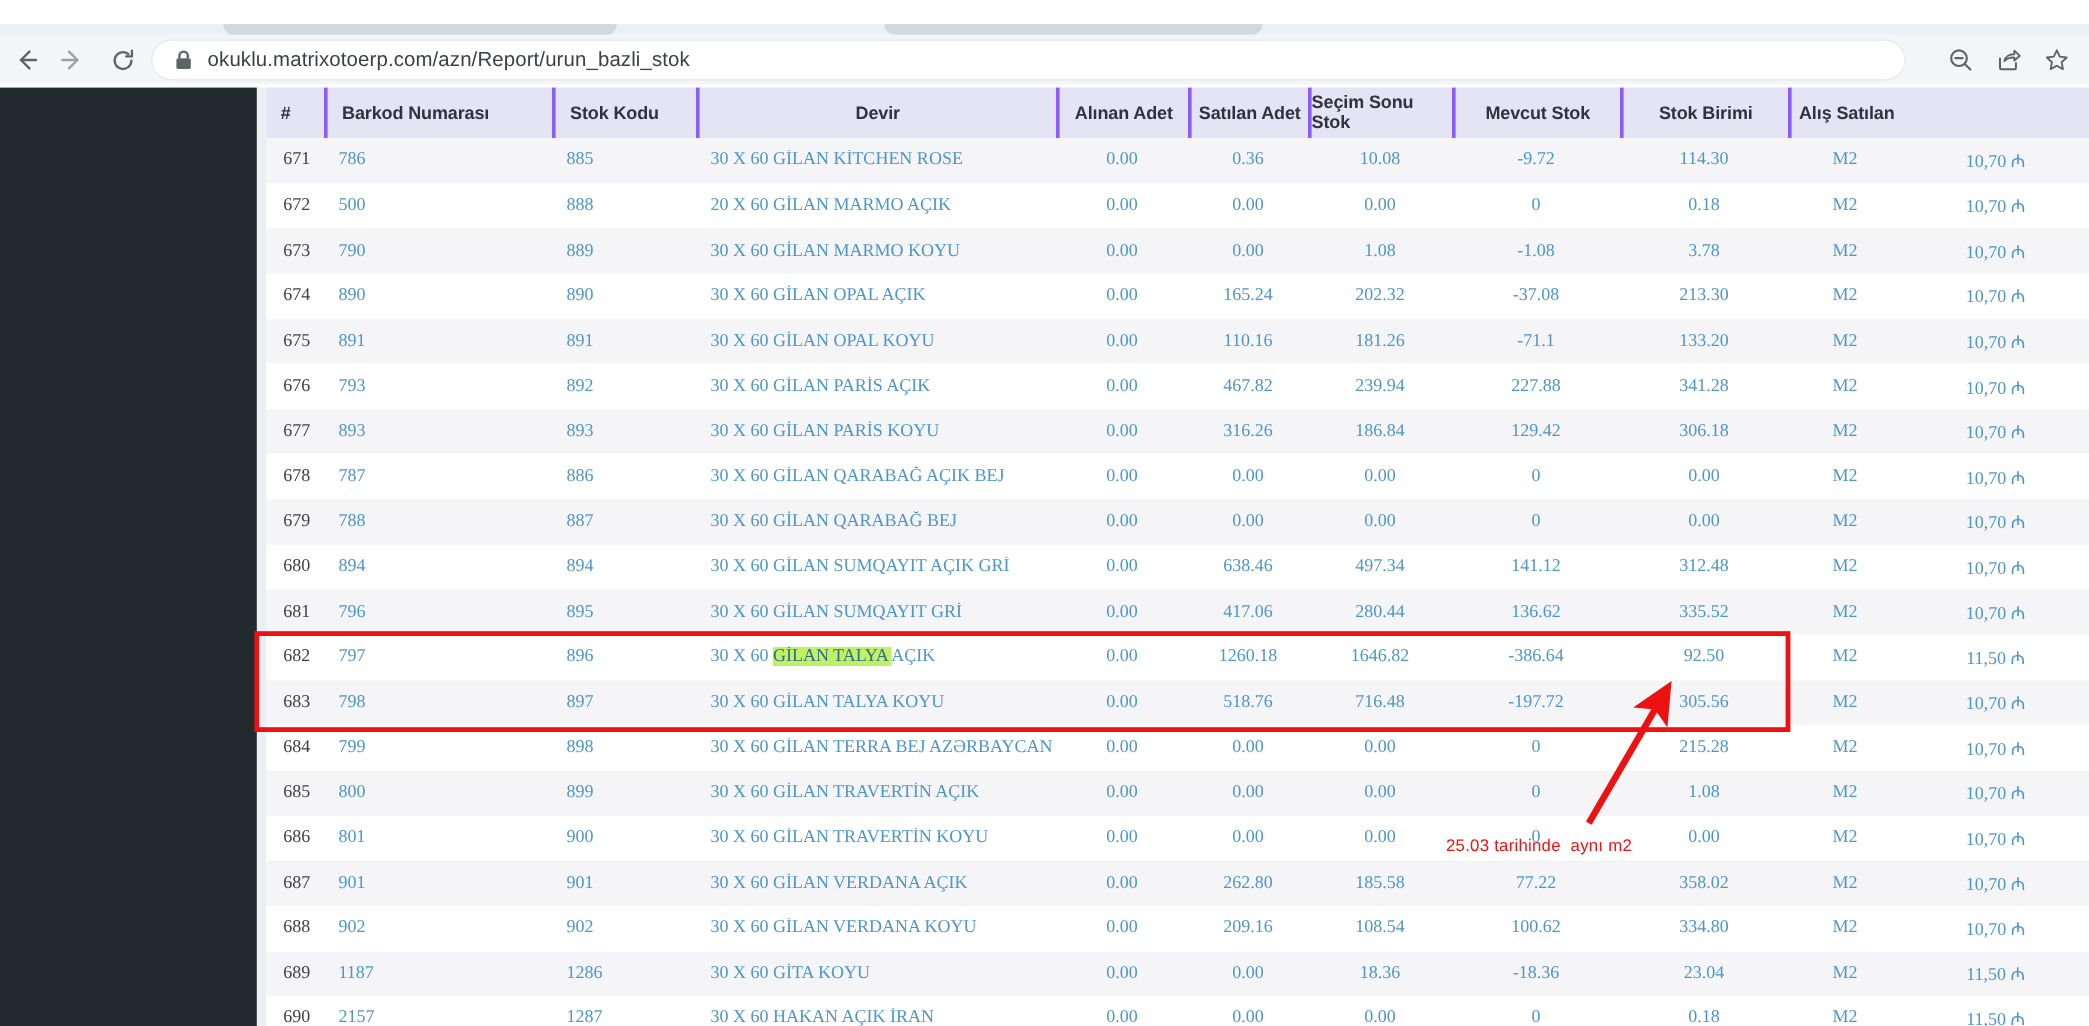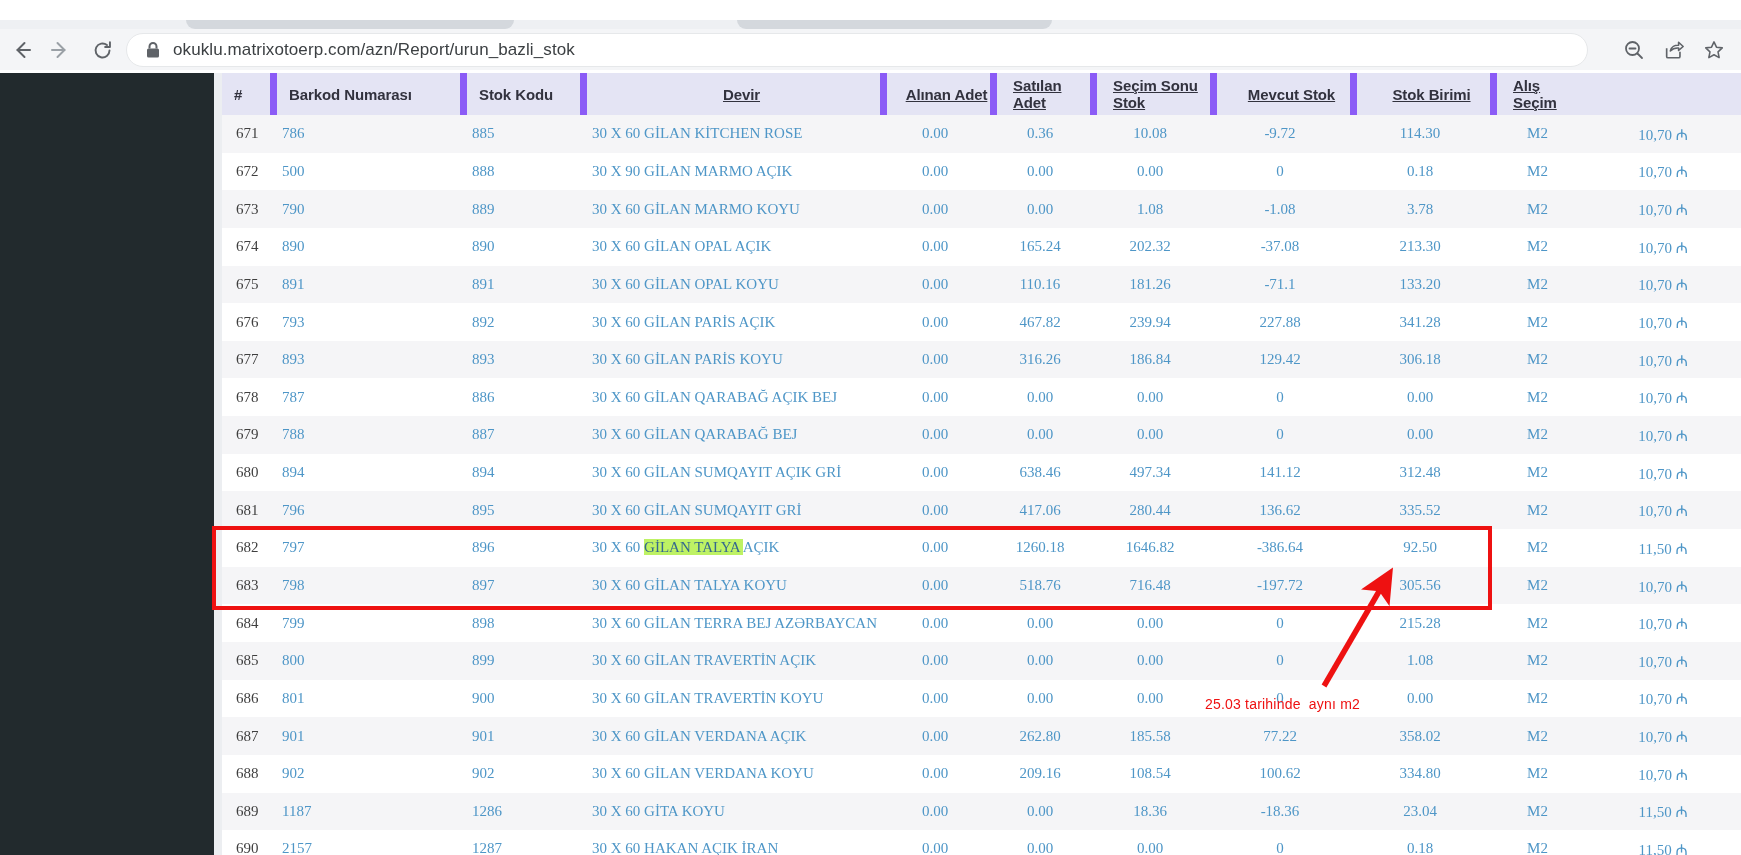--- a/index.html
+++ b/index.html
@@ -30,22 +30,22 @@
   .grid-row {
     display:grid;
     grid-template-columns:48px 190px 120px 300px 110px 100px 120px 140px 140px 95px 156px;
     align-items:center; width:1519px;
   }
   .thead { height:42px; background:#e4e4f4; }
   .th {
     font-size:15px; font-weight:bold; color:#32323e; padding-left:12px;
     height:42px; display:flex; align-items:center; position:relative; letter-spacing:-0.1px;
   }
-  .th + .th { border-left:7px solid #8b5cf6; }
-  .th.num { justify-content:center; padding-left:16px;text-decoration:underline; }
+  .th + .th { border-left:3px solid #8b5cf6; }
+  .th.num { justify-content:center; padding-left:0; }
   .tbody { position:absolute; top:42px; left:0; width:1519px; }
   .tr { height:37.65px; background:#fff;font-family:Liberation Serif, serif; }
   .tr:nth-child(odd) { background:#f5f5f7; }
   .td { font-size:15px; color:#4e96c7; padding-left:12px; white-space:nowrap; overflow:hidden; }
   .td.rownum { color:#3f3f3f; padding-left:14px; }
   .td.num { text-align:center; padding-left:0; }
   .sel-hl { background:#bef264; color:#35688d; }
   .partial-row { position:absolute; left:0; top:795px; width:1519px; height:7px; background:#f5f5f7; }
   
   .sort-ico { position:absolute; right:8px; top:12px; }
@@ -129,42 +129,42 @@
       <div class="grid-row thead">
         <div class="th">#</div>
         <div class="th">Barkod Numarası</div>
         <div class="th">Stok Kodu</div>
         <div class="th num">Devir</div>
         <div class="th num">Alınan Adet</div>
         <div class="th num">Satılan Adet</div>
         <div class="th num">Seçim Sonu Stok</div>
         <div class="th num">Mevcut Stok</div>
         <div class="th num">Stok Birimi</div>
-        <div class="th num">Alış Seçim</div>
+        <div class="th num">Alış Satılan</div>
       </div>
 
       <div class="tbody" id="tbody">
           <div class="grid-row tr">
             <div class="td rownum">671</div>
             <div class="td">786</div>
             <div class="td">885</div>
             <div class="td">30 X 60 GİLAN KİTCHEN ROSE</div>
             <div class="td num">0.00</div>
             <div class="td num">0.36</div>
             <div class="td num">10.08</div>
             <div class="td num">-9.72</div>
             <div class="td num">114.30</div>
             <div class="td num">M2</div>
             <div class="td num">10,70 ₼</div>
           </div>
           <div class="grid-row tr">
             <div class="td rownum">672</div>
             <div class="td">500</div>
             <div class="td">888</div>
-            <div class="td">30 X 90 GİLAN MARMO AÇIK</div>
+            <div class="td">20 X 60 GİLAN MARMO AÇIK</div>
             <div class="td num">0.00</div>
             <div class="td num">0.00</div>
             <div class="td num">0.00</div>
             <div class="td num">0</div>
             <div class="td num">0.18</div>
             <div class="td num">M2</div>
             <div class="td num">10,70 ₼</div>
           </div>
           <div class="grid-row tr">
             <div class="td rownum">673</div>

